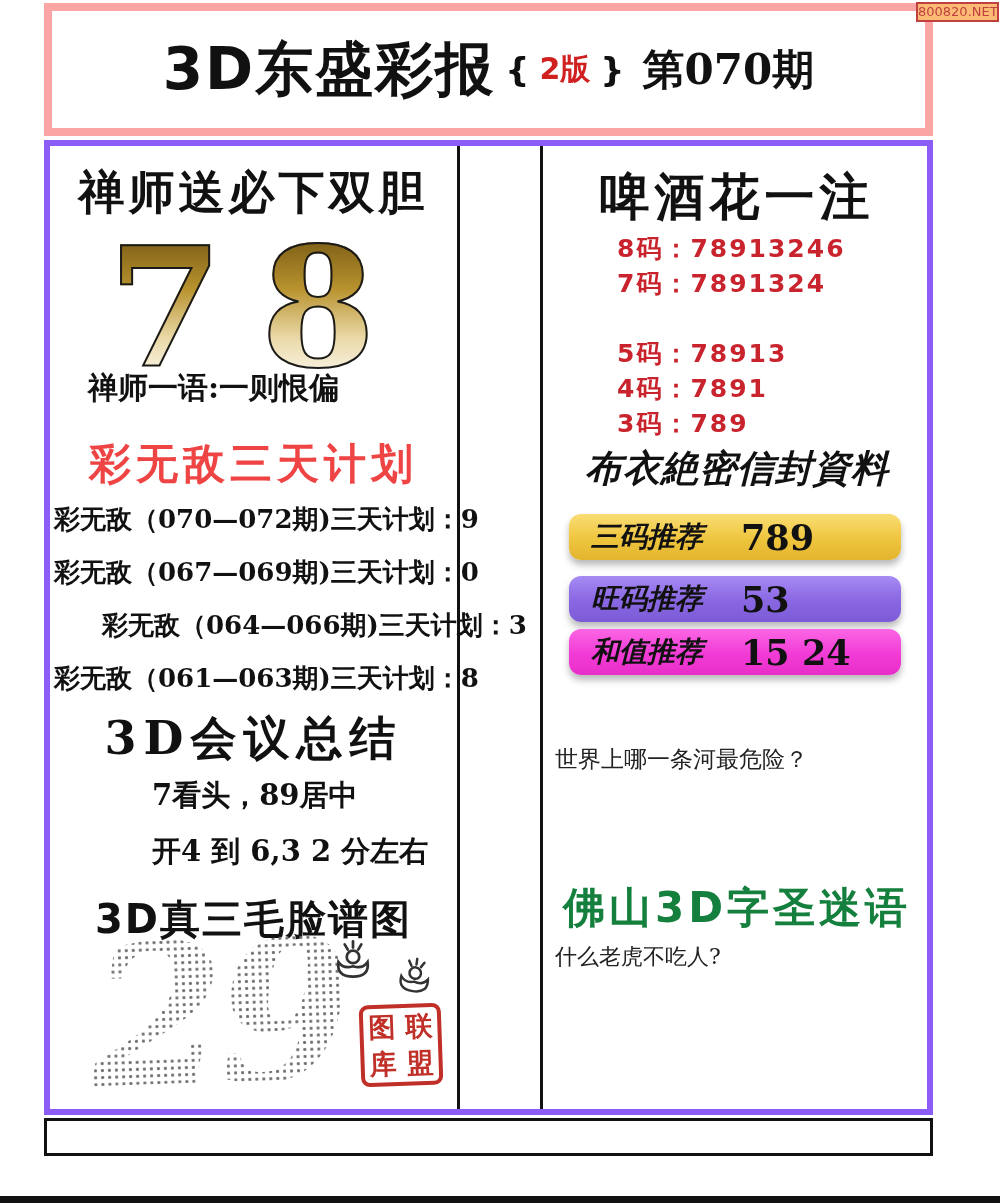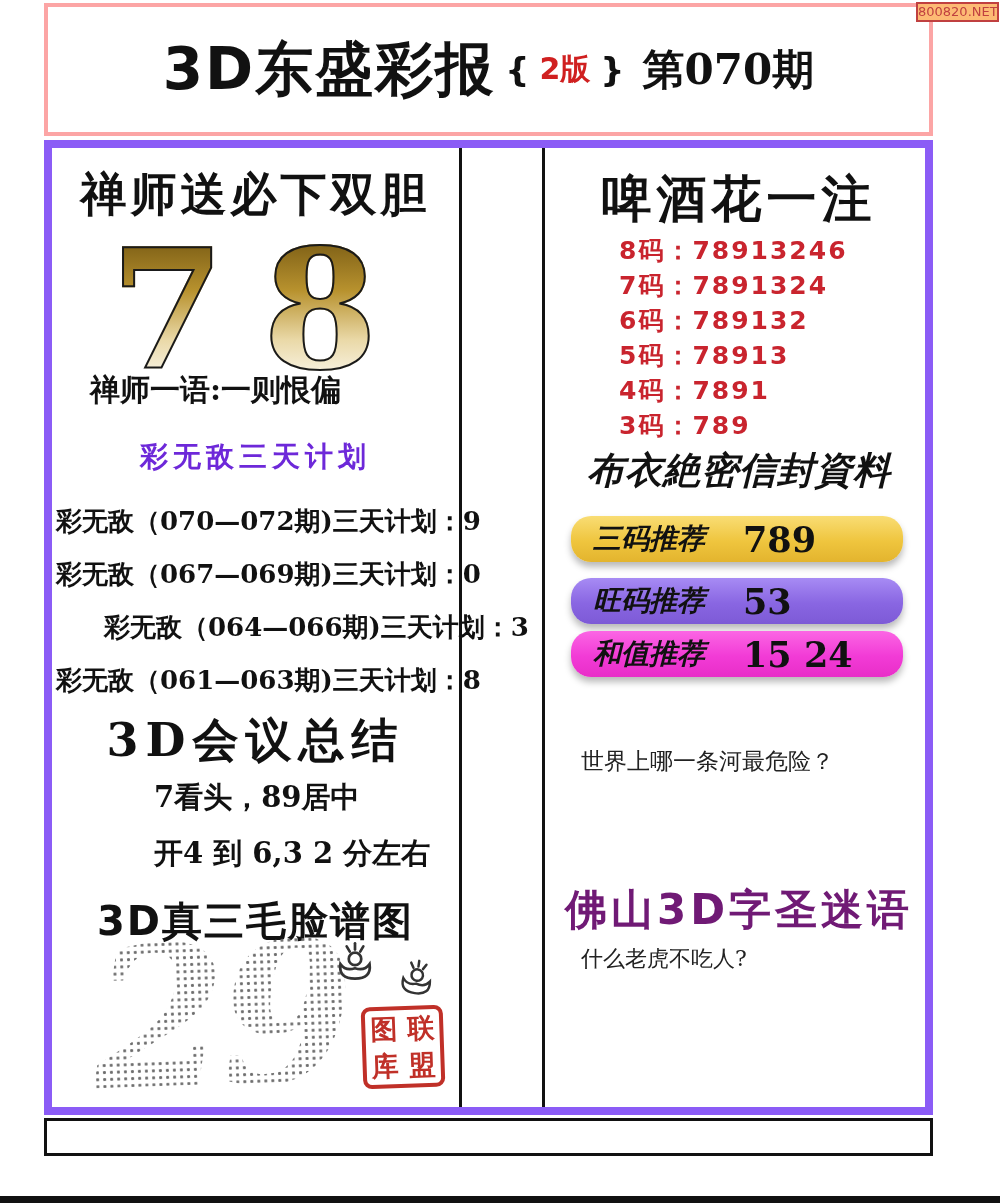--- a/index.html
+++ b/index.html
@@ -6,49 +6,49 @@
   body { background:#fff; font-family:"DejaVu Sans", sans-serif; }
   .page { position:relative; width:1000px; height:1203px; background:#fff; overflow:hidden; }
 
   
   .watermark { position:absolute; left:916px; top:2px; width:83px; height:20px;
     border:2px solid #c04040; color:#c04040; background:#fdba74; font-size:13px;
     line-height:16px; text-align:center; font-family:"DejaVu Sans", sans-serif; z-index:5; }
 
   
   .header-box { position:absolute; left:44px; top:3px; width:889px; height:133px;
-    border:4px solid #fca5a5; display:flex; align-items:center; justify-content:center; gap:10px; }
+    border:8px solid #fca5a5; display:flex; align-items:center; justify-content:center; gap:10px; }
   .title-main { font-size:58px; font-weight:900; letter-spacing:2px; color:#111;
     font-family:"DejaVu Sans", sans-serif; }
   .title-brace { font-size:34px; font-weight:900; color:#111; }
   .title-version { font-size:30px; font-weight:900; color:#d02020; }
   .title-issue { font-size:42px; font-weight:800; color:#111; font-family:"DejaVu Serif", serif; margin-left:8px; }
 
   
-  .main-box { position:absolute; left:44px; top:140px; width:889px; height:975px; border:8px solid #8b5cf6; }
+  .main-box { position:absolute; left:44px; top:140px; width:889px; height:975px; border:6px solid #8b5cf6; }
   .divider { position:absolute; top:0; width:3px; height:100%; background:#111; }
   .divider.d1 { left:407px; }
   .divider.d2 { left:490px; }
 
   .col-left  { position:absolute; left:0; top:0; width:407px; height:100%; }
   .col-right { position:absolute; left:497px; top:0; width:380px; height:100%; }
 
   .abs { position:absolute; }
   .centered { width:100%; text-align:center; }
 
   
   .h-dan { top:16px; font-size:46px; font-weight:900; letter-spacing:4px; color:#111; }
   .gold-num { top:80px; left:58px; font-size:165px; line-height:1; font-weight:900;
     font-family:"DejaVu Serif", serif; letter-spacing:38px;
     background:linear-gradient(180deg,#6e5210 0%,#b8922e 38%,#ead9a8 68%,#ffffff 100%);
     -webkit-background-clip:text; background-clip:text; color:transparent;
     -webkit-text-stroke:2px #1a1a1a; }
   .zen-line { top:222px; left:38px; font-size:30px; font-weight:600; color:#111;
     font-family:"DejaVu Serif", serif; }
-  .h-plan { top:290px; font-size:28px; font-weight:900; letter-spacing:5px; color:#6d28d9;
+  .h-plan { top:290px; font-size:42px; font-weight:900; letter-spacing:5px; color:#ef4444;
     font-family:"DejaVu Serif", serif; }
   .plan-row { left:4px; font-size:26px; font-weight:700; color:#111; white-space:nowrap;
     font-family:"DejaVu Serif", serif; }
   .pr0 { top:356px; } .pr1 { top:409px; } .pr2 { top:462px;margin-left:48px; } .pr3 { top:515px; }
   .h-meet { top:562px; font-size:46px; font-weight:900; letter-spacing:7px; color:#111;
     font-family:"DejaVu Serif", serif; }
   .meet-line { left:66px; font-size:29px; font-weight:700; color:#111; font-family:"DejaVu Serif", serif;margin-left:36px; }
   .ml0 { top:630px; } .ml1 { top:686px; }
   .h-face { top:746px; font-size:40px; font-weight:900; letter-spacing:2px; color:#111; }
   .figure29 { top:770px; left:40px; font-size:195px; line-height:1; font-style:italic; font-weight:700;
@@ -63,31 +63,31 @@
     color:#c03028; font-family:"DejaVu Serif", serif; font-weight:700; font-size:27px; }
   .seal span { display:flex; align-items:center; justify-content:center; }
 
   
   .h-beer { top:18px; font-size:50px; font-weight:900; letter-spacing:5px; color:#111; }
   .code-row { left:70px; font-size:25px; font-weight:800; color:#c9242e; letter-spacing:2px; white-space:nowrap; }
   .cr0 { top:86px; } .cr1 { top:121px; } .cr2 { top:156px; }
   .cr3 { top:191px; } .cr4 { top:226px; } .cr5 { top:261px; }
   .h-env { top:298px; font-size:37px; font-weight:900; color:#111;
     font-family:"DejaVu Serif", serif; font-style:italic; letter-spacing:1px; }
-  .pill { left:22px; width:332px; height:46px; border-radius:20px; display:flex; align-items:center;
+  .pill { left:22px; width:332px; height:46px; border-radius:12px; display:flex; align-items:center;
     padding-left:22px; gap:38px; box-shadow:0 5px 7px rgba(0,0,0,0.28); color:#111; }
   .pill .plabel { font-size:28px; font-weight:900; font-family:"DejaVu Serif", serif; font-style:italic; }
   .pill .pvalue { font-size:35px; font-weight:900; font-family:"DejaVu Serif", serif; }
   .pill0 { top:368px; background:linear-gradient(180deg,#f9dd74 0%,#efc53e 55%,#e3b42e 100%); }
   .pill1 { top:430px; background:linear-gradient(180deg,#a78bf4 0%,#8966e2 55%,#7d5ad6 100%); }
   .pill2 { top:483px; background:linear-gradient(180deg,#fb66e4 0%,#f23bd6 55%,#e82ec8 100%); }
   .h-r1 { top:552px; font-size:37px; font-weight:900; letter-spacing:7px; color:#111; }
-  .riddle { left:8px; font-size:23px; color:#222; font-family:"DejaVu Serif", serif;margin-left:24px; }
+  .riddle { left:8px; font-size:23px; color:#222; font-family:"DejaVu Serif", serif; }
   .r1 { top:598px; }
-  .h-r2 { top:734px; font-size:42px; font-weight:900; letter-spacing:4px; color:#701a75; }
+  .h-r2 { top:734px; font-size:42px; font-weight:900; letter-spacing:4px; color:#15803d; }
   .r2 { top:796px; font-size:22px; }
 
   
   .bottom-strip { position:absolute; left:44px; top:1118px; width:889px; height:38px; border:3px solid #111; }
   .bottom-bar { position:absolute; left:0; top:1196px; width:1000px; height:7px; background:#111; }
 </style>
 </head>
 <body>
 
 <div class="page">
@@ -144,21 +144,20 @@
         <span>联</span>
         <span>库</span>
         <span>盟</span>
       </div>
     </div>
 
     <div class="col-right">
       <div class="abs centered h-beer">啤酒花一注</div>
       <div class="abs code-row cr0">8码：78913246</div>
       <div class="abs code-row cr1">7码：7891324</div>
-      <div class="abs code-row cr2">6码：789132</div>
       <div class="abs code-row cr3">5码：78913</div>
       <div class="abs code-row cr4">4码：7891</div>
       <div class="abs code-row cr5">3码：789</div>
 
       <div class="abs centered h-env">布衣絶密信封資料</div>
 
       <div class="abs pill pill0">
         <span class="plabel">三码推荐</span>
         <span class="pvalue">789</span>
       </div>

